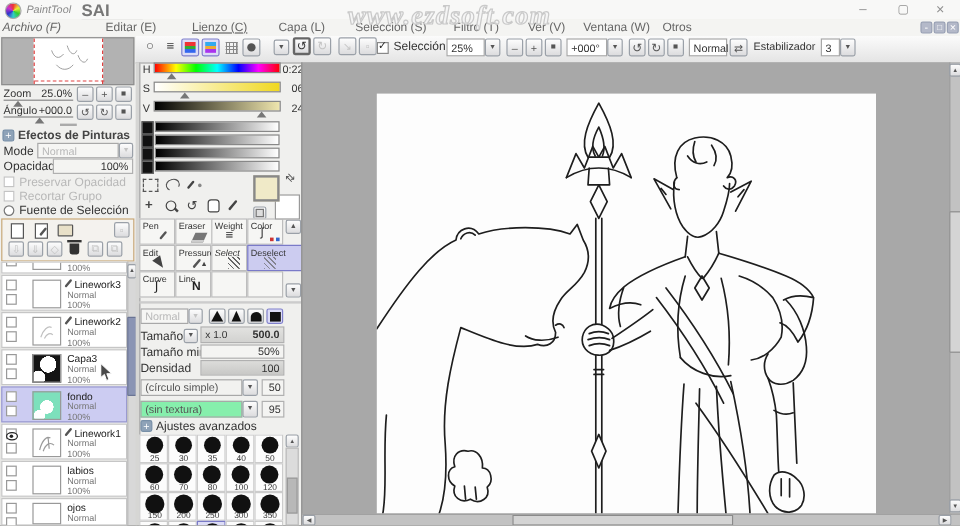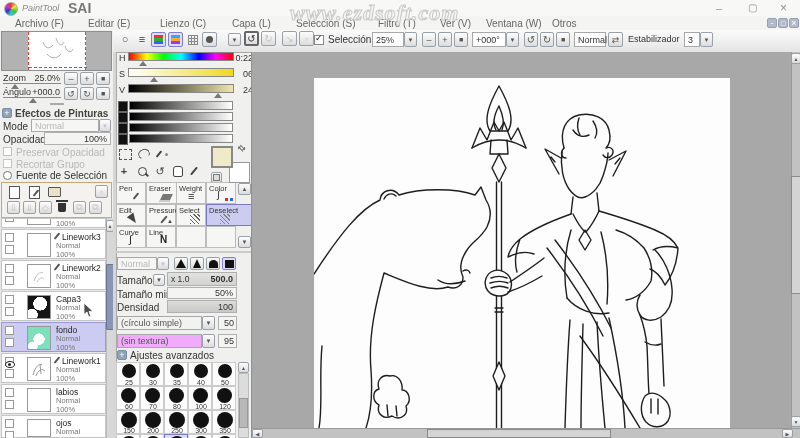--- a/index.html
+++ b/index.html
@@ -54,23 +54,23 @@
     <div class="abs" style="left:4px;top:2px;width:12px;height:12px;border-radius:50%;background:conic-gradient(#e33,#ee3,#3c3,#3cc,#33c,#c3c,#e33);border:1px solid #aaa;"></div>
     <span class="abs" style="left:22px;top:3px;font-style:italic;font-size:9px;color:#8a8a8a;">PaintTool</span>
     <span class="abs" style="left:68px;top:0px;font-size:14px;font-weight:bold;color:#777;border-bottom:1px solid #bbb;padding-right:28px;">SAI</span>
     <span class="abs" style="left:716px;top:2px;color:#909090;font-size:11px;">–</span>
     <span class="abs" style="left:748px;top:2px;color:#909090;font-size:10px;">▢</span>
     <span class="abs" style="left:780px;top:1px;color:#909090;font-size:12px;">×</span>
   </div>
   <div class="watermark">www.ezdsoft.com</div>
 
   <div class="abs" style="left:0;top:16px;width:800px;height:14px;background:#f4f4f2;color:#666;">
-    <span class="abs" style="left:15px;top:2px;">Archivo (F)</span>
+    <span class="abs" style="left:2px;top:2px;font-style:italic;">Archivo (F)</span>
     <span class="abs" style="left:88px;top:2px;">Editar (E)</span>
-    <span class="abs" style="left:160px;top:2px;">Lienzo (C)</span>
+    <span class="abs" style="left:160px;top:2px;text-decoration:underline;">Lienzo (C)</span>
     <span class="abs" style="left:232px;top:2px;">Capa (L)</span>
     <span class="abs" style="left:296px;top:2px;">Selección (S)</span>
     <span class="abs" style="left:378px;top:2px;">Filtro (T)</span>
     <span class="abs" style="left:440px;top:2px;">Ver (V)</span>
     <span class="abs" style="left:486px;top:2px;">Ventana (W)</span>
     <span class="abs" style="left:552px;top:2px;">Otros</span>
     <span class="b" style="left:767px;top:2px;width:10px;height:10px;background:#b4b9c9;color:#fff;border-color:#98a0b4;">-</span>
     <span class="b" style="left:778px;top:2px;width:10px;height:10px;background:#b4b9c9;color:#fff;border-color:#98a0b4;font-size:7px;">□</span>
     <span class="b" style="left:789px;top:2px;width:10px;height:10px;background:#b4b9c9;color:#fff;border-color:#98a0b4;">×</span>
   </div>
@@ -338,21 +338,21 @@
     </div>
   <div class="cell" style="left:116px;top:204px;width:30px;height:22px;">
     <span class="tl">Edit</span>
       <span style="position:absolute;left:12px;top:9px;width:0;height:0;border-left:4px solid transparent;border-right:4px solid transparent;border-top:10px solid #444;transform:rotate(-35deg);"></span>
     </div>
   <div class="cell" style="left:146px;top:204px;width:30px;height:22px;">
     <span class="tl">Pressure</span>
       <span class="pen-mini" style="position:absolute;left:16px;top:10px;height:9px;"></span>
       <span style="position:absolute;left:20px;top:13px;font-size:6px;color:#444;">▲</span>
     </div>
-  <div class="cell" style="left:176px;top:204px;width:30px;height:22px;">
+  <div class="cell" style="left:176px;top:204px;width:30px;height:22px;font-style:italic;">
     <span class="tl">Select</span>
       <span class="hatch" style="position:absolute;left:13px;top:9px;"></span>
     </div>
   <div class="cell on" style="left:206px;top:204px;width:52px;height:22px;">
     <span class="tl">Deselect</span>
       <span class="hatch" style="position:absolute;left:13px;top:9px;opacity:.7;"></span>
     </div>
   <div class="cell" style="left:116px;top:226px;width:30px;height:22px;">
     <span class="tl">Curve</span>
       <span style="position:absolute;left:12px;top:6px;font-size:11px;color:#222;">∫</span>
@@ -398,21 +398,21 @@
   <div class="slider-box" style="left:167px;top:300px;width:70px;height:13px;background:linear-gradient(#dcdcda,#c8c8c6);">
     <span class="val" style="right:3px;top:1px;width:34px;">100</span>
     </div>
 
   <span class="dd" style="left:117px;top:316px;width:85px;height:14px;background:#f2f2f0;color:#555;">(círculo simple)</span>
   <span class="b" style="left:202px;top:316px;width:13px;height:14px;font-size:6px;">▼</span>
   <div class="slider-box" style="left:218px;top:316px;width:19px;height:14px;">
     <span class="val dislbl" style="right:2px;top:1px;width:14px;">50</span>
     </div>
 
-  <span class="dd" style="left:117px;top:334px;width:85px;height:14px;background:#f0abfc;color:#555;">(sin textura)</span>
+  <span class="dd" style="left:117px;top:334px;width:85px;height:14px;background:#86efac;color:#555;">(sin textura)</span>
   <span class="b" style="left:202px;top:334px;width:13px;height:14px;font-size:6px;">▼</span>
   <div class="slider-box" style="left:218px;top:334px;width:19px;height:14px;">
     <span class="val dislbl" style="right:2px;top:1px;width:14px;">95</span>
     </div>
 
   <span class="b" style="left:117px;top:350px;width:10px;height:10px;background:#8fa3b8;color:#fff;border-color:#7890a8;">+</span>
   <span class="lbl" style="left:130px;top:350px;">Ajustes avanzados</span>
 
   <div class="abs" style="left:116px;top:362px;width:121px;height:76px;overflow:hidden;">
     <div class="sizecell" style="left:0;top:0;">

